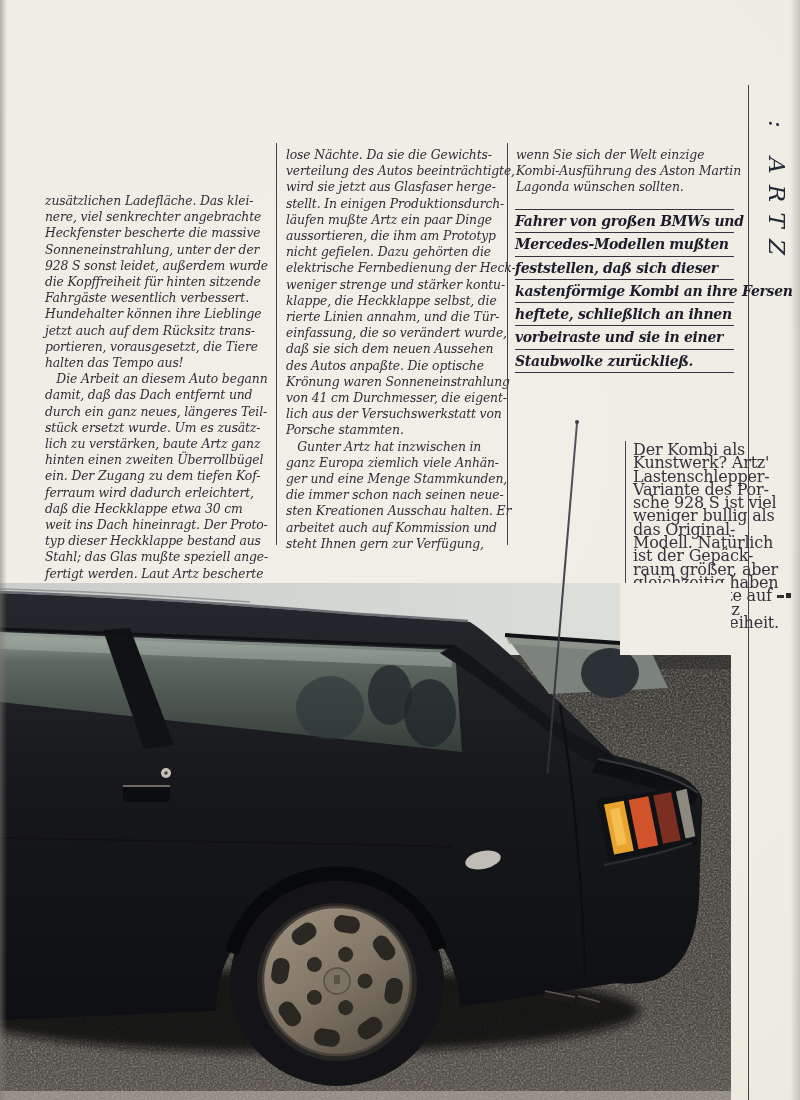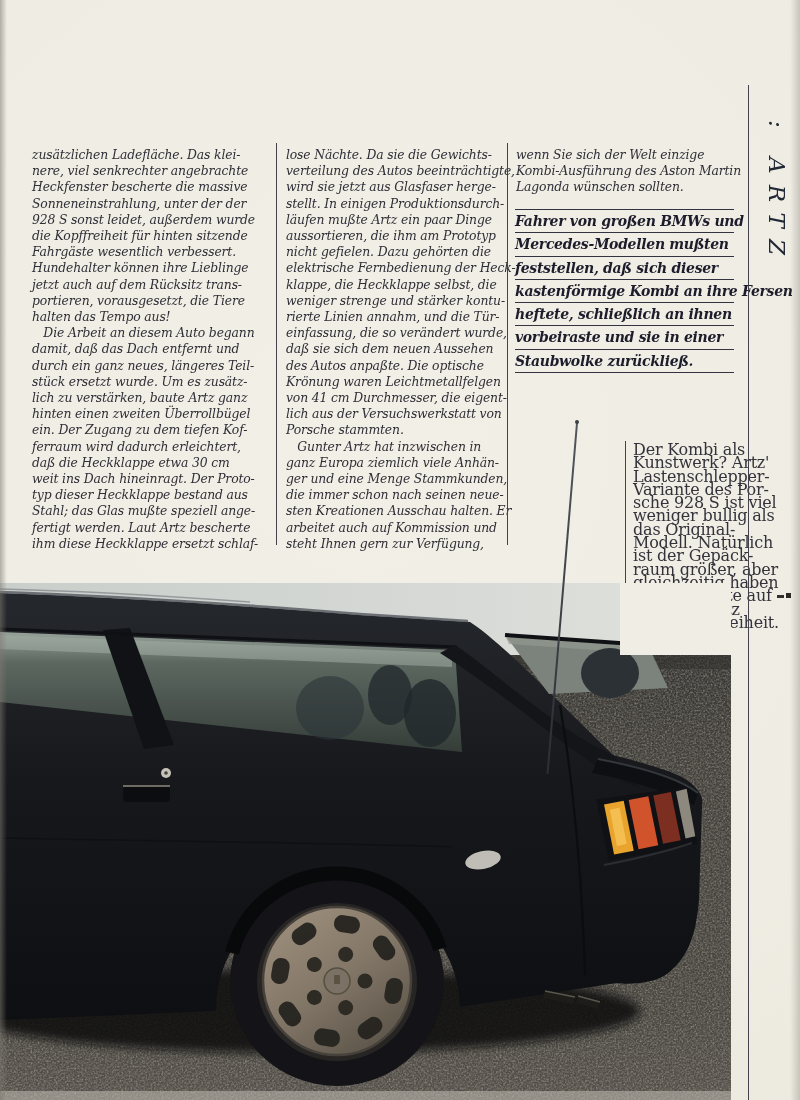--- a/index.html
+++ b/index.html
@@ -9,21 +9,21 @@
         radial-gradient(130% 100% at 45% 40%, #f2efe7 0%, #efece3 55%, #e9e6db 100%);}
   
   .edge-left{position:absolute;left:0;top:0;width:7px;height:1100px;z-index:40;
     background:linear-gradient(to right, rgba(125,122,114,.55), rgba(125,122,114,0));}
   .edge-right{position:absolute;right:0;top:0;width:10px;height:1100px;z-index:40;
     background:linear-gradient(to left, rgba(110,108,100,.30), rgba(110,108,100,0));}
   
   .col{position:absolute;top:147px;font-size:12.4px;line-height:16.2px;
        font-style:italic;color:#2f2e36;letter-spacing:-0.15px;}
   .col div{white-space:pre;}
-  .col1{left:32px;width:234px;}
+  .col1{left:45px;width:234px;margin-top:46px;}
   .col2{left:286px;width:226px;}
   .col3{left:516px;width:222px;}
   .vrule{position:absolute;width:1.2px;background:#43424e;}
   .rule-a{left:276px;top:143px;height:402px;}
   .rule-b{left:507px;top:143px;height:402px;}
   .rule-margin{left:748px;top:85px;height:1015px;}
   
   .quote{position:absolute;left:515px;top:209px;width:219px;
          border-top:1.4px solid #333240;font-weight:bold;font-style:italic;
          font-size:14px;color:#1d1c2b;letter-spacing:-0.3px;}
@@ -88,27 +88,27 @@
 
   <div class="col col2">
       <div>lose Nächte. Da sie die Gewichts-</div>
       <div>verteilung des Autos beeinträchtigte,</div>
       <div>wird sie jetzt aus Glasfaser herge-</div>
       <div>stellt. In einigen Produktionsdurch-</div>
       <div>läufen mußte Artz ein paar Dinge</div>
       <div>aussortieren, die ihm am Prototyp</div>
       <div>nicht gefielen. Dazu gehörten die</div>
       <div>elektrische Fernbedienung der Heck-</div>
+      <div>weniger strenge und stärker kontu-</div>
       <div>klappe, die Heckklappe selbst, die</div>
-      <div>weniger strenge und stärker kontu-</div>
       <div>rierte Linien annahm, und die Tür-</div>
       <div>einfassung, die so verändert wurde,</div>
       <div>daß sie sich dem neuen Aussehen</div>
       <div>des Autos anpaßte. Die optische</div>
-      <div>Krönung waren Leichtmetallfelgen</div>
+      <div>Krönung waren Sonneneinstrahlung</div>
       <div>von 41 cm Durchmesser, die eigent-</div>
       <div>lich aus der Versuchswerkstatt von</div>
       <div>Porsche stammten.</div>
       <div>   Gunter Artz hat inzwischen in</div>
       <div>ganz Europa ziemlich viele Anhän-</div>
       <div>ger und eine Menge Stammkunden,</div>
       <div>die immer schon nach seinen neue-</div>
       <div>sten Kreationen Ausschau halten. Er</div>
       <div>arbeitet auch auf Kommission und</div>
       <div>steht Ihnen gern zur Verfügung,</div>

